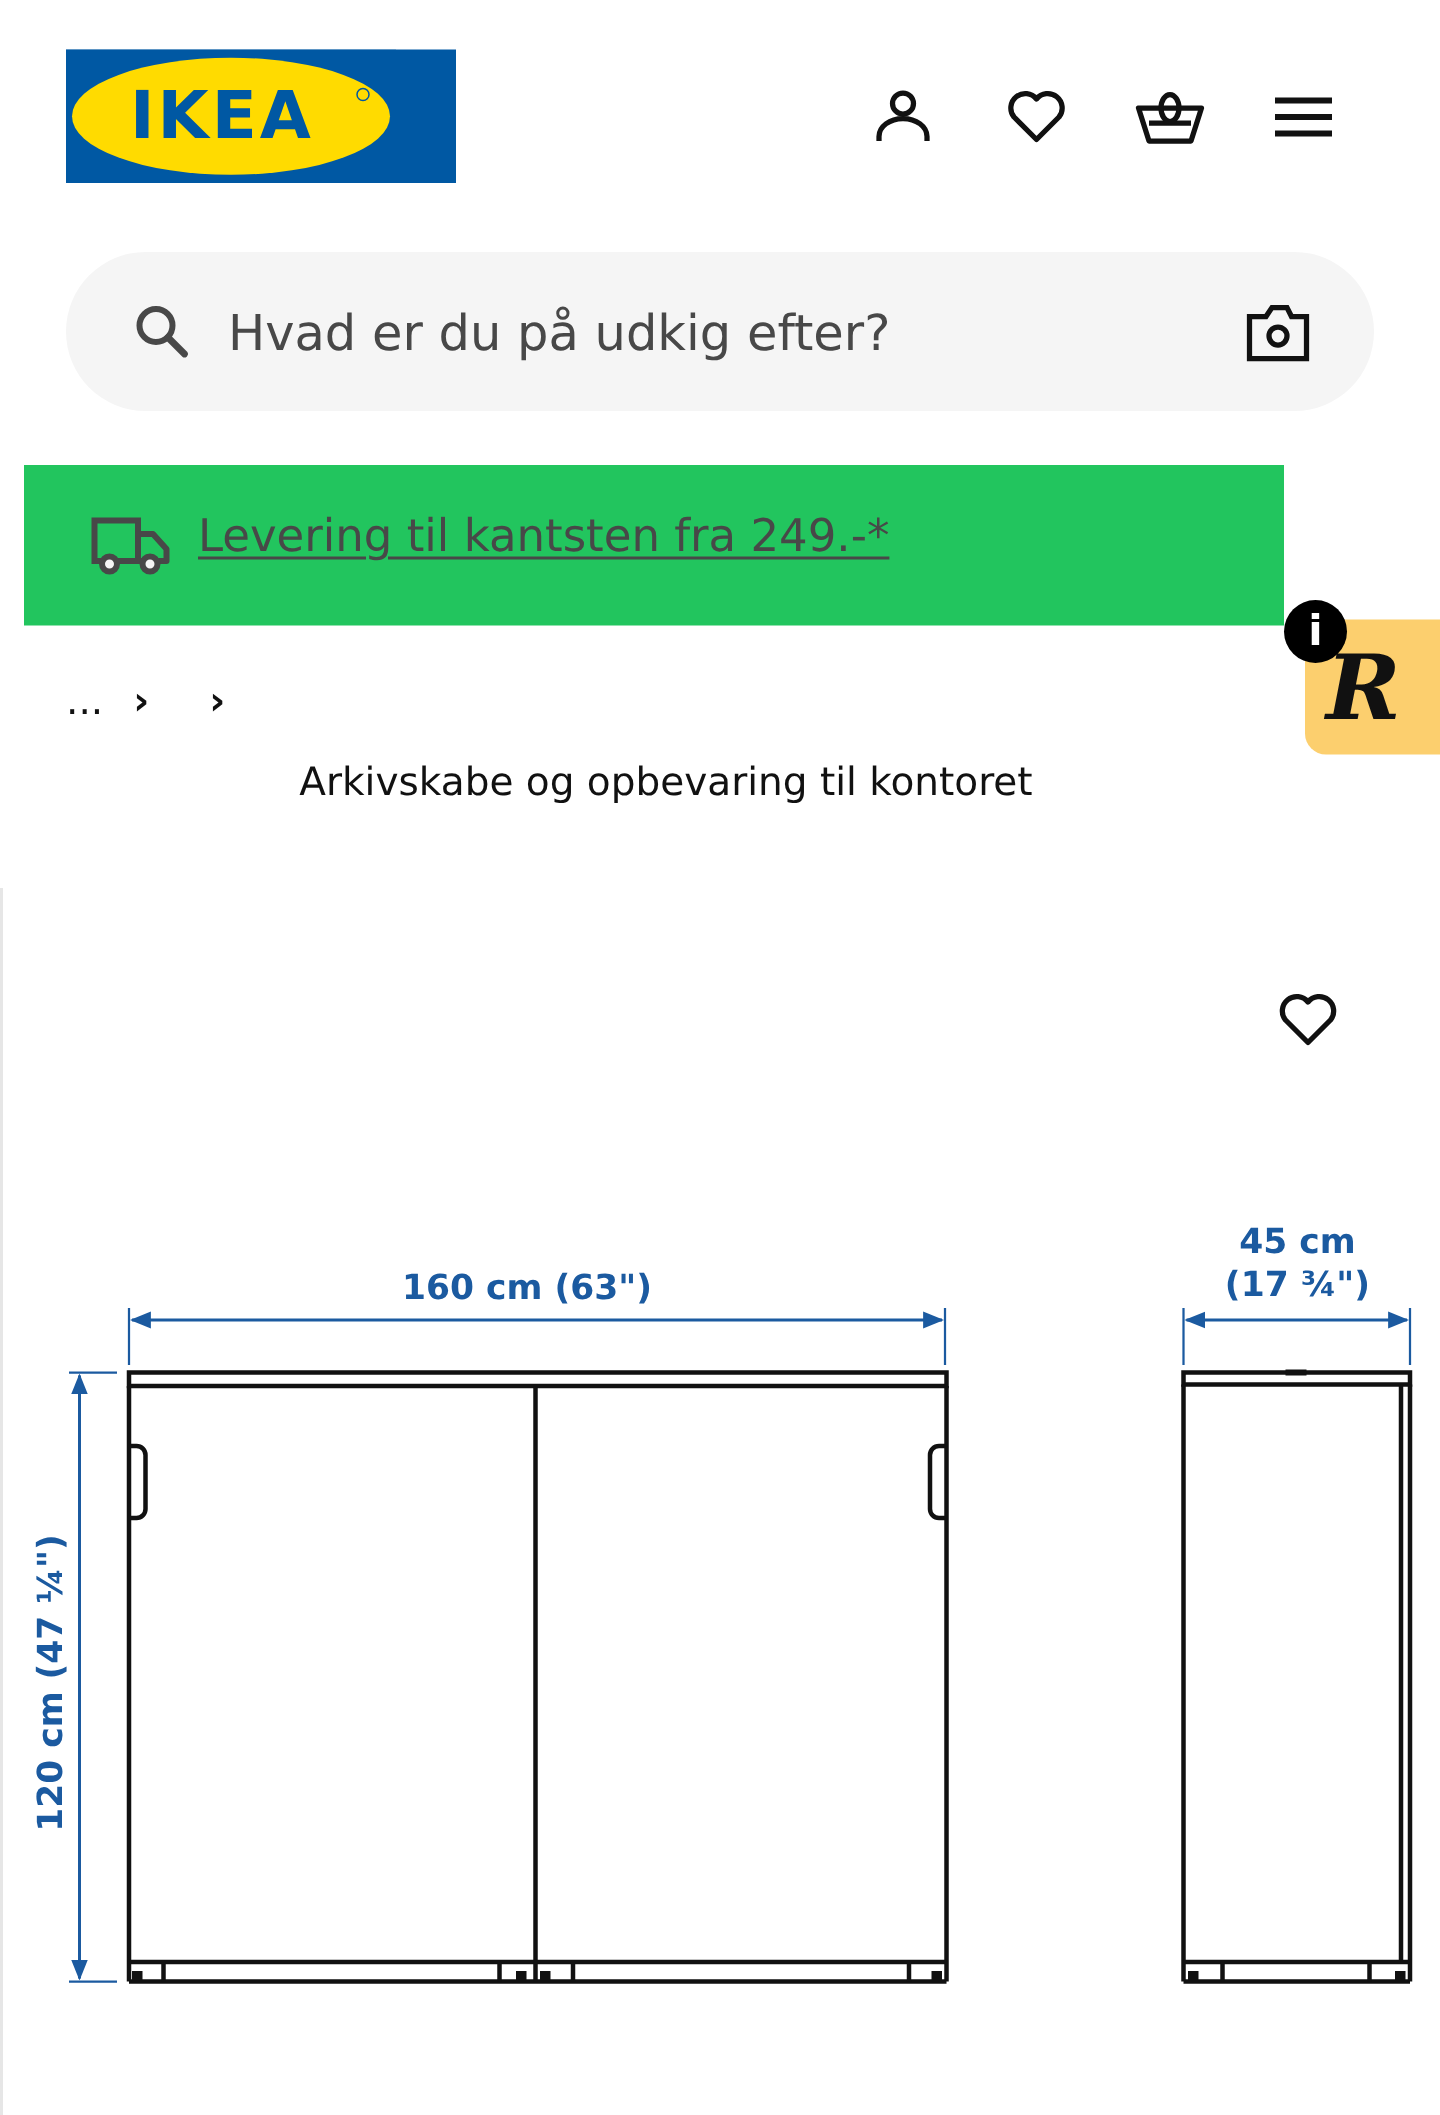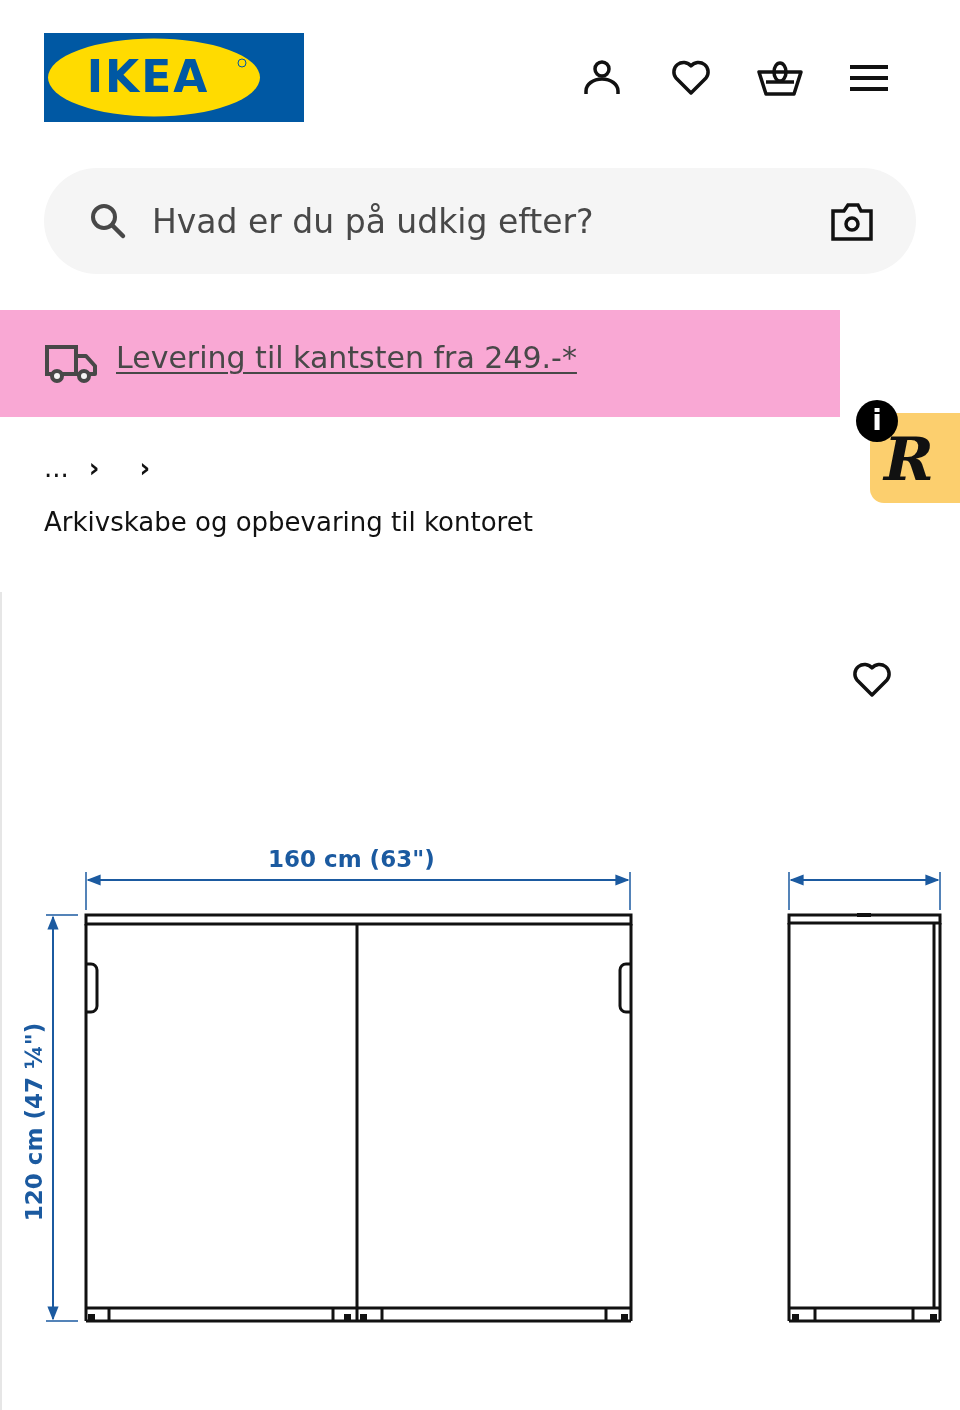--- a/index.html
+++ b/index.html
@@ -68,23 +68,23 @@
     .search-input::placeholder { color: #484848; opacity: 1; }
     .camera-icon {
       position: absolute; left: 786px; top: 34px;
       width: 44px; height: 40px;
       cursor: pointer;
     }
 
     
     .delivery {
       position: absolute;
-      left: 0; top: 310px;
+      left: 16px; top: 310px;
       width: 840px; height: 107px;
-      background: #f9a8d4;
+      background: #22c55e;
     }
     .truck-icon {
       position: absolute; left: 44px; top: 34px;
       width: 54px; height: 40px;
     }
     .delivery-link {
       position: absolute;
       left: 116px; top: 30px;
       font-size: 30px;
       color: #484848;
@@ -138,21 +138,21 @@
       color: #111;
       line-height: 52px;
     }
     .bc-row { display: flex; align-items: center; white-space: nowrap; }
     .bc-item { cursor: pointer; }
     .bc-sep {
       margin: 0 20px;
       font-size: 26px;
       font-weight: bold;
     }
-    .bc-row2 { margin-top: 2px; }
+    .bc-row2 { margin-top: 2px; justify-content: center; }
 
     
     .product-area {
       position: absolute;
       left: 0; top: 592px;
       width: 960px; height: 818px;
       border-left: 2px solid #e6e6e6;
     }
     .fav-button {
       position: absolute;
@@ -326,14 +326,18 @@
       <line x1="911" y1="716" x2="911" y2="729"></line>
     </g>
     <rect x="855" y="321" width="14" height="4" fill="#111"></rect>
     <g fill="#111">
       <rect x="790" y="722" width="7" height="6"></rect>
       <rect x="928" y="722" width="7" height="6"></rect>
     </g>
   </svg>
 
   <div class="dim-label dim-width">160 cm (63")</div>
+  <div class="dim-label dim-depth">
+    <div>45 cm</div>
+    <div>(17 ¾")</div>
+  </div>
   <div class="dim-label dim-height">120 cm (47 ¼")</div>
 </div>
 
 </body></html>

